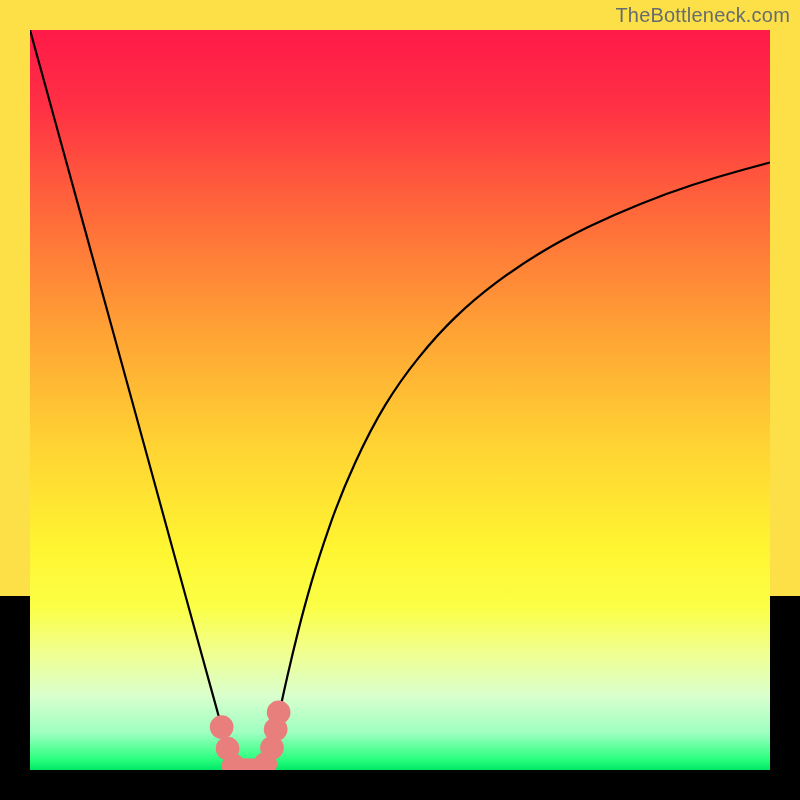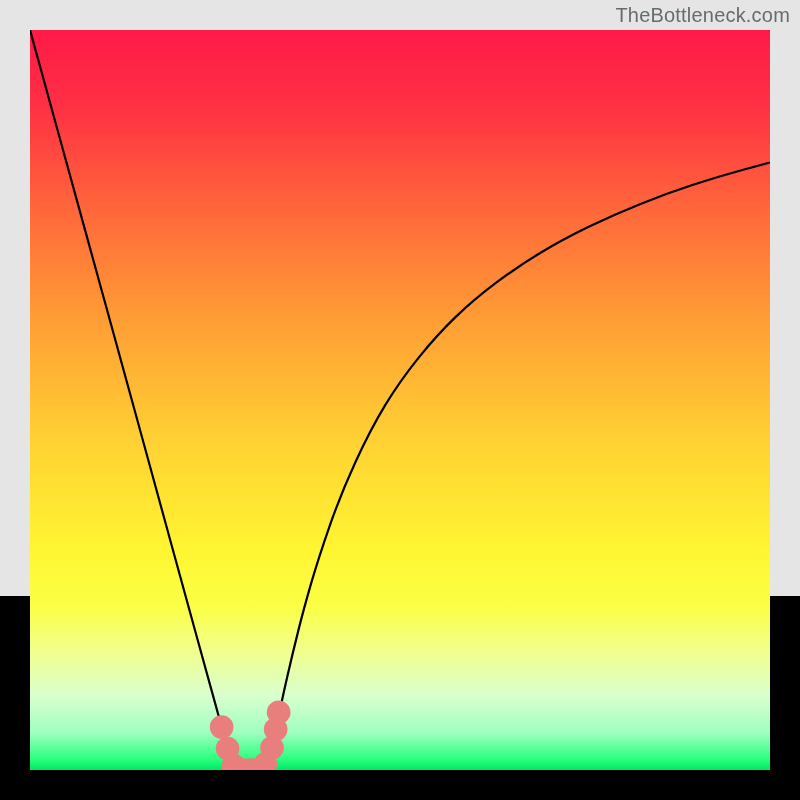--- a/index.html
+++ b/index.html
@@ -10,21 +10,21 @@
     background: #000;
     overflow: hidden;
     font-family: Arial, Helvetica, sans-serif;
   }
   .frame {
     position: absolute;
     top: 0;
     left: 0;
     width: 800px;
     height: 596px;
-    background: #e5e5e5;
+    background: #fde047;
   }
   .watermark {
     position: absolute;
     top: 4px;
     right: 10px;
     color: #666c6e;
     font-size: 20px;
     font-weight: 500;
     letter-spacing: 0.2px;
     z-index: 30;

